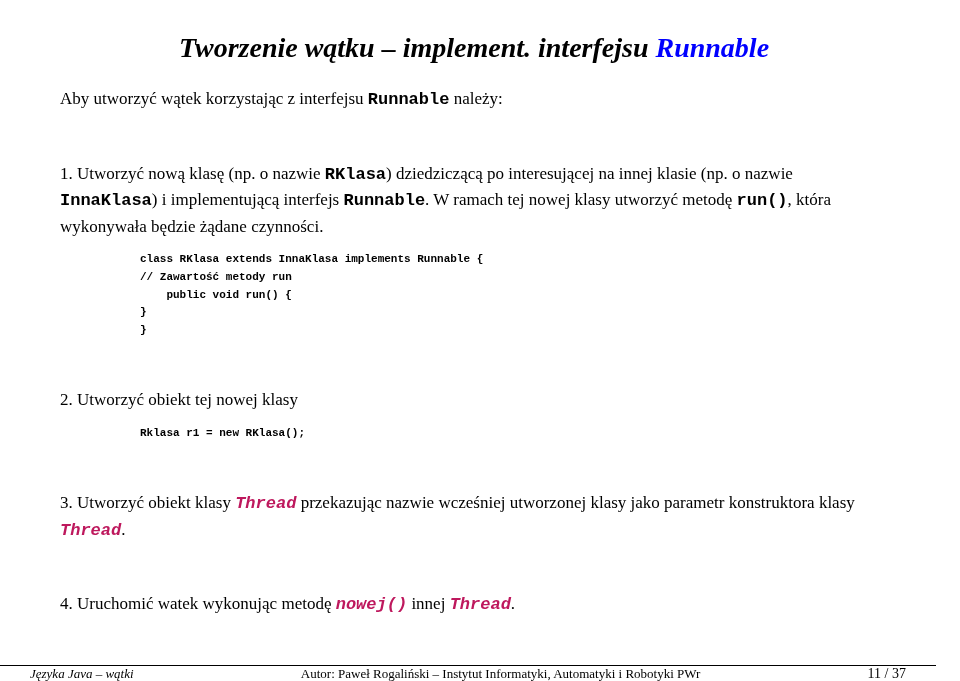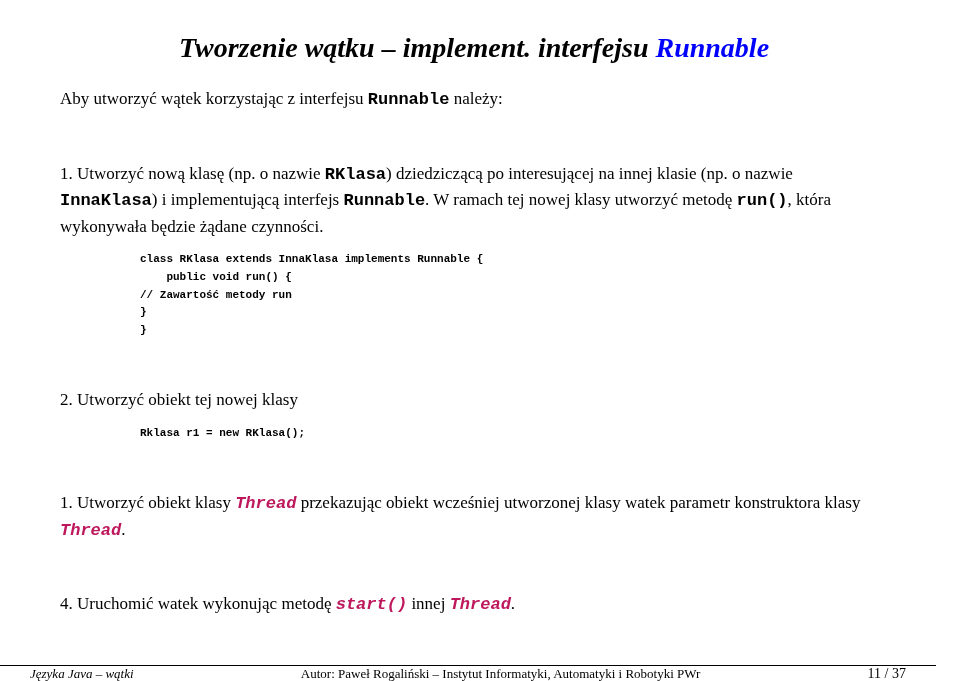--- a/index.html
+++ b/index.html
@@ -114,45 +114,45 @@
       <span>Aby utworzyć wątek korzystając z interfejsu </span><span class="inline-code">Runnable</span><span> należy:</span>
     </p>
 
     <div class="step">
       <p>
         <span>1. Utworzyć nową klasę (np. o nazwie </span><span class="inline-code">RKlasa</span><span>) dziedziczącą po interesującej na innej klasie (np. o nazwie </span><span class="inline-code">InnaKlasa</span><span>) i implementującą interfejs </span><span class="inline-code">Runnable</span><span>. W ramach tej nowej klasy utworzyć metodę </span><span class="inline-code">run()</span><span>, która wykonywała będzie żądane czynności.</span>
       </p>
 
       <div class="code-block">
         <div>class RKlasa extends InnaKlasa implements Runnable {</div>
+        <div>// Zawartość metody run</div>
         <div>&nbsp;&nbsp;&nbsp;&nbsp;public void run() {</div>
-        <div>// Zawartość metody run</div>
         <div>}</div>
         <div>}</div>
       </div>
     </div>
 
     <div class="step">
       <p>
         <span>2. Utworzyć obiekt tej nowej klasy</span>
       </p>
       <div class="code-block">
         <div>Rklasa r1 = new RKlasa();</div>
       </div>
     </div>
 
     <div class="step">
       <p>
-        <span>1. Utworzyć obiekt klasy </span><span class="inline-italic-blue">Thread</span><span> przekazując obiekt wcześniej utworzonej klasy watek parametr konstruktora klasy </span><span class="inline-italic-blue">Thread</span><span>.</span>
+        <span>3. Utworzyć obiekt klasy </span><span class="inline-italic-blue">Thread</span><span> przekazując nazwie wcześniej utworzonej klasy jako parametr konstruktora klasy </span><span class="inline-italic-blue">Thread</span><span>.</span>
       </p>
     </div>
 
     <div class="step">
       <p>
-        <span>4. Uruchomić watek wykonując metodę </span><span class="inline-italic-blue">start()</span><span> innej </span><span class="inline-italic-blue">Thread</span><span>.</span>
+        <span>4. Uruchomić watek wykonując metodę </span><span class="inline-italic-blue">nowej()</span><span> innej </span><span class="inline-italic-blue">Thread</span><span>.</span>
       </p>
     </div>
 
   </div>
 
   <div class="footer">
     <span class="footer-left">Języka Java – wątki</span>
     <span class="footer-center">Autor: Paweł Rogaliński – Instytut Informatyki, Automatyki i Robotyki PWr</span>
     <span class="footer-right">11 / 37</span>
   </div>

